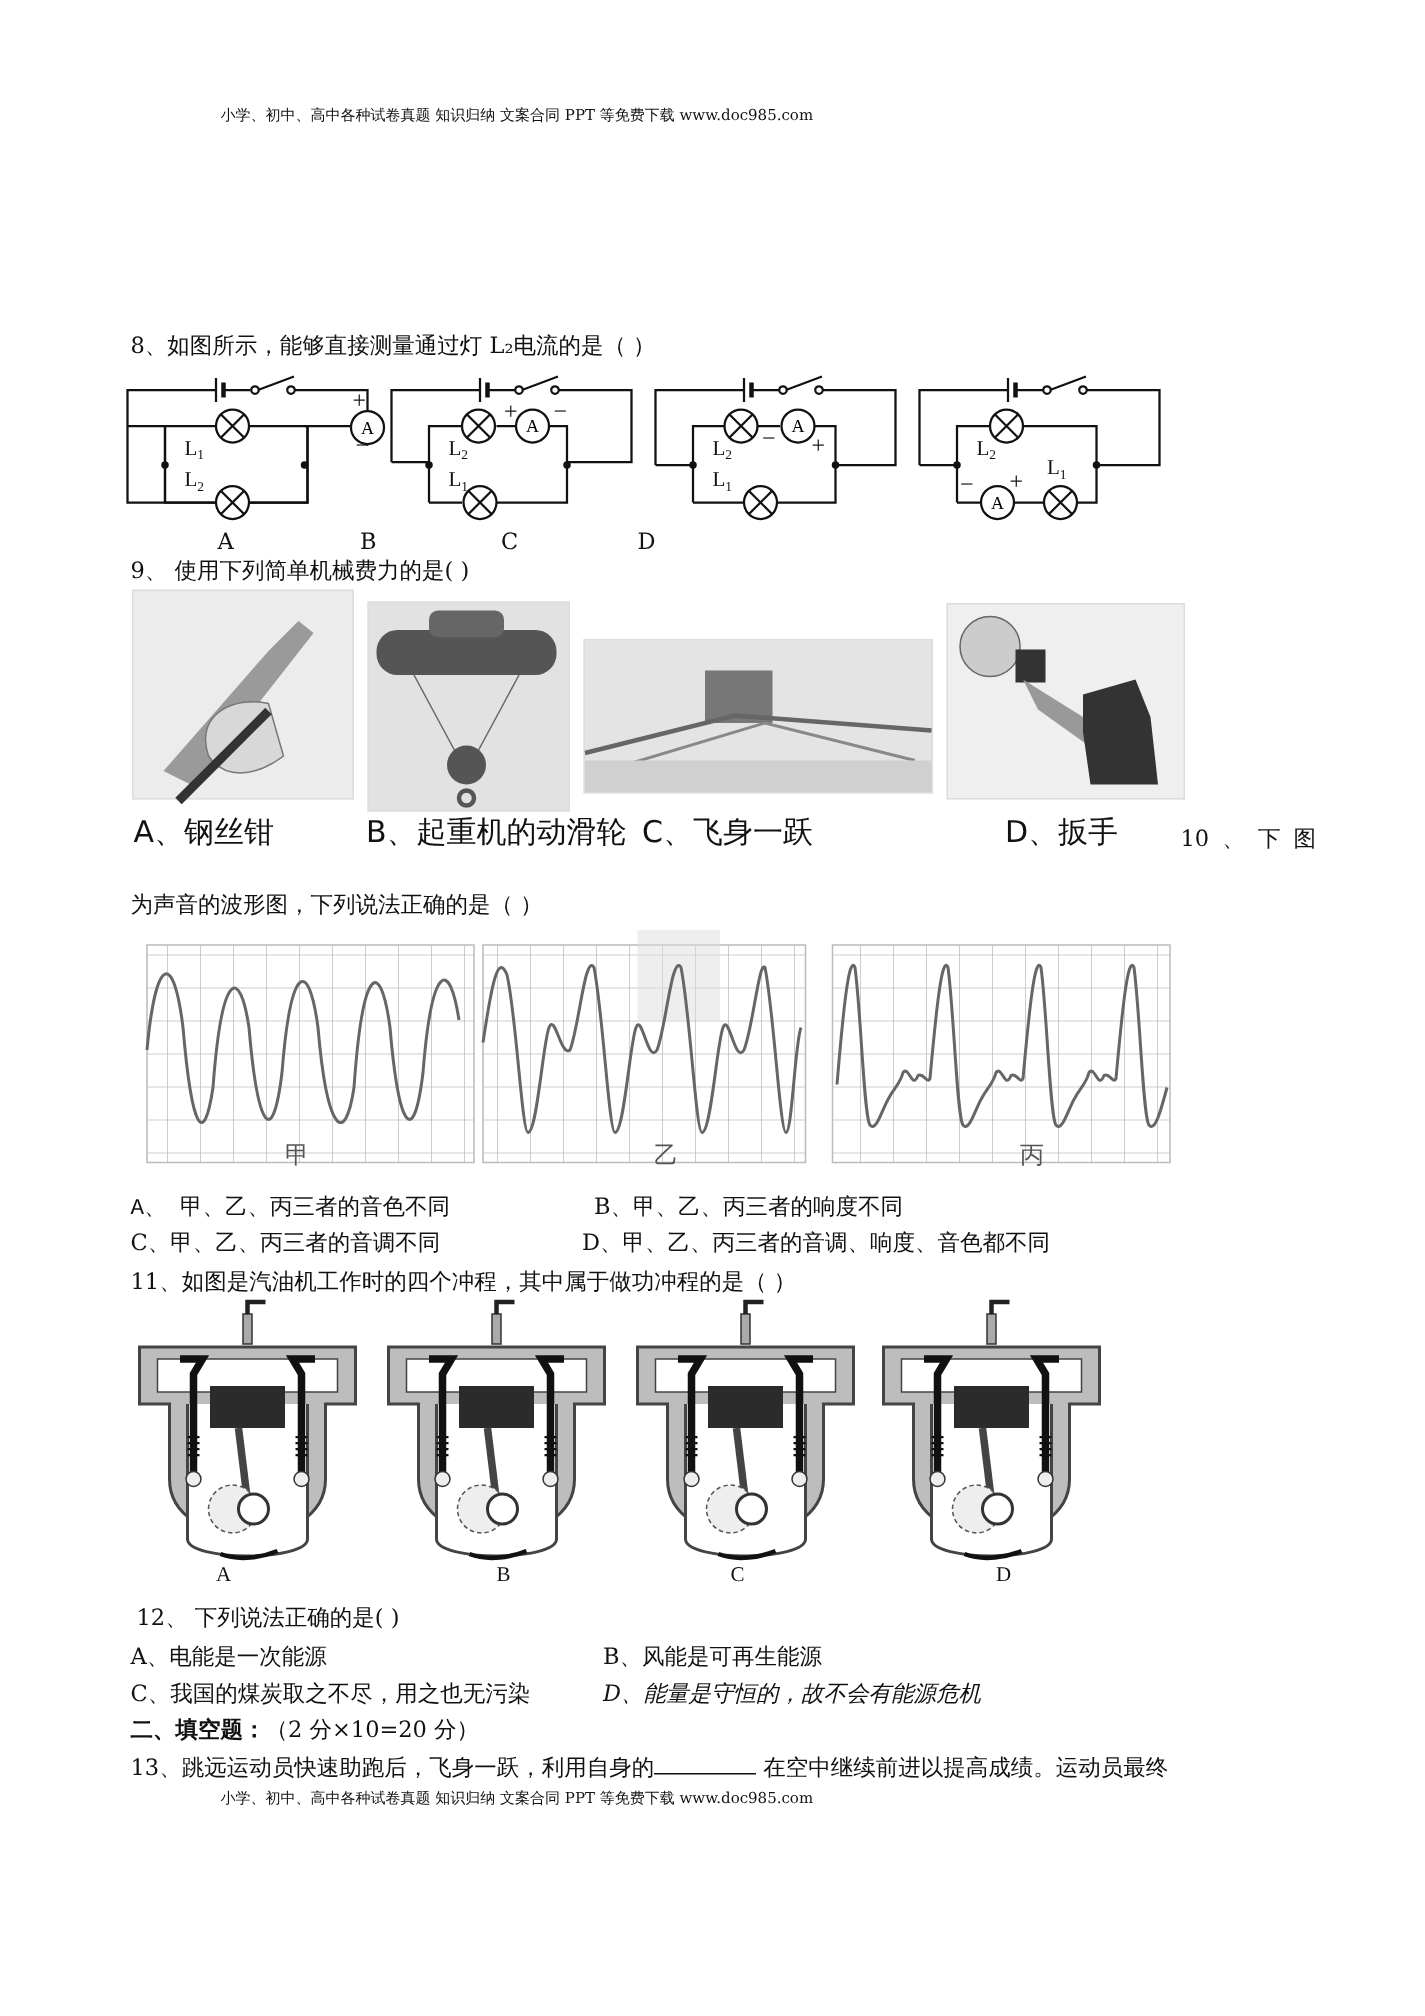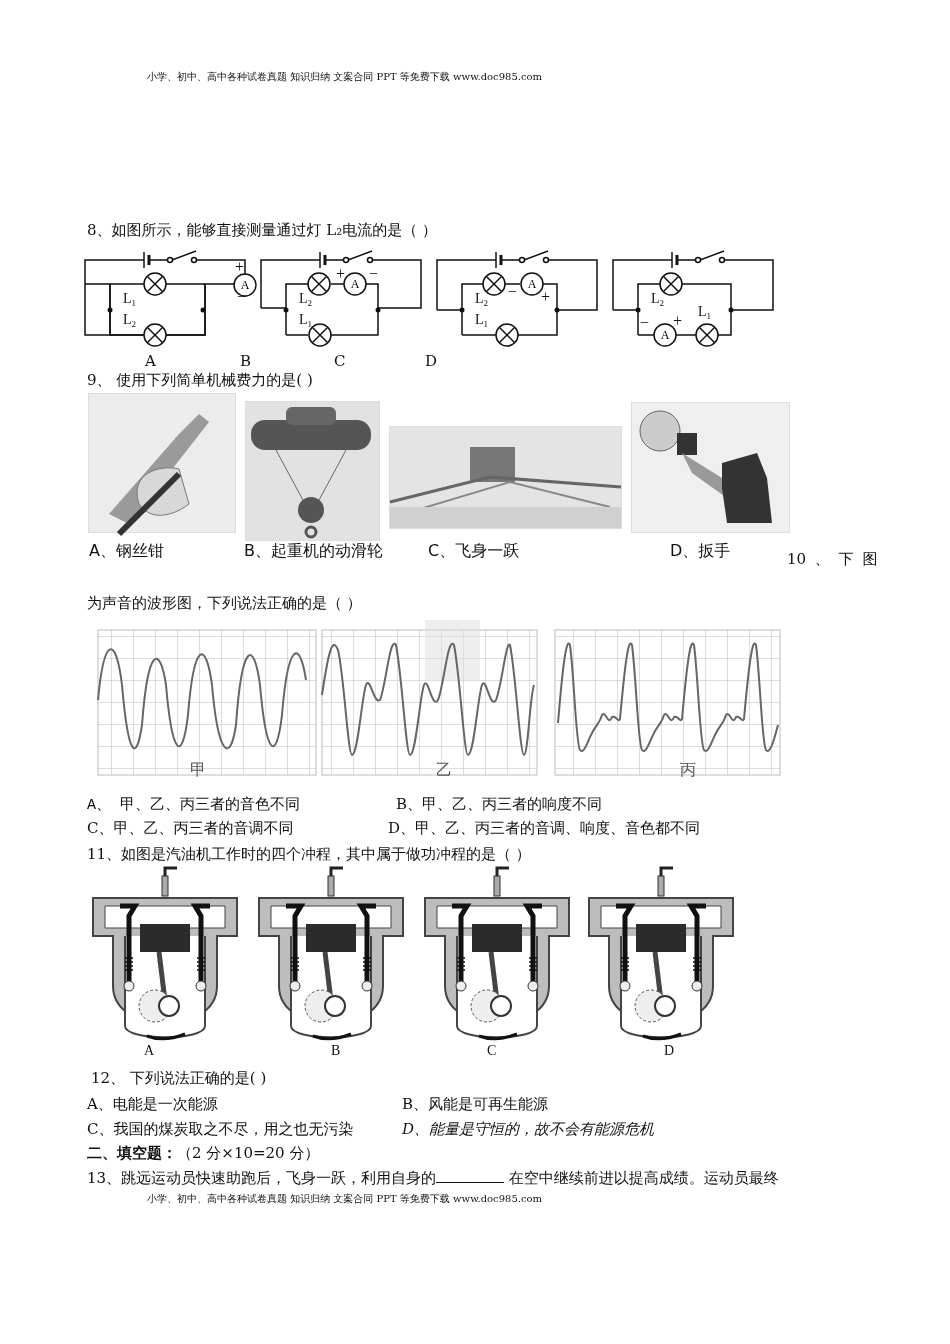--- a/index.html
+++ b/index.html
@@ -1,20 +1,20 @@
 <!DOCTYPE html>
 <html><head>
 <meta charset="utf-8">
 <style>
   html,body{margin:0;padding:0;background:#fff;}
   body{width:950px;height:1344px;position:relative;overflow:hidden;font-family:"DejaVu Serif","Liberation Serif",serif;color:#111;}
   .abs{position:absolute;}
   .hdr{font-size:10px;letter-spacing:0;white-space:nowrap;}
   .txt{font-size:15px;white-space:nowrap;}
-  .cap{font-size:16px;font-family:"DejaVu Sans","Liberation Sans",sans-serif;white-space:nowrap;}
+  .cap{font-size:20px;font-family:"DejaVu Sans","Liberation Sans",sans-serif;white-space:nowrap;}
   .photo{background:#e6e6e6;border:1px solid #ddd;}
   svg{position:absolute;overflow:visible;}
   .bold{font-weight:bold;}
   .blank{display:inline-block;border-bottom:1px solid #111;width:68px;height:14px;vertical-align:baseline;}
 </style>
 </head>
 <body>
 
 <div class="abs hdr" style="left:147px;top:70px;">小学、初中、高中各种试卷真题 知识归纳 文案合同 PPT 等免费下载   www.doc985.com</div>
 

